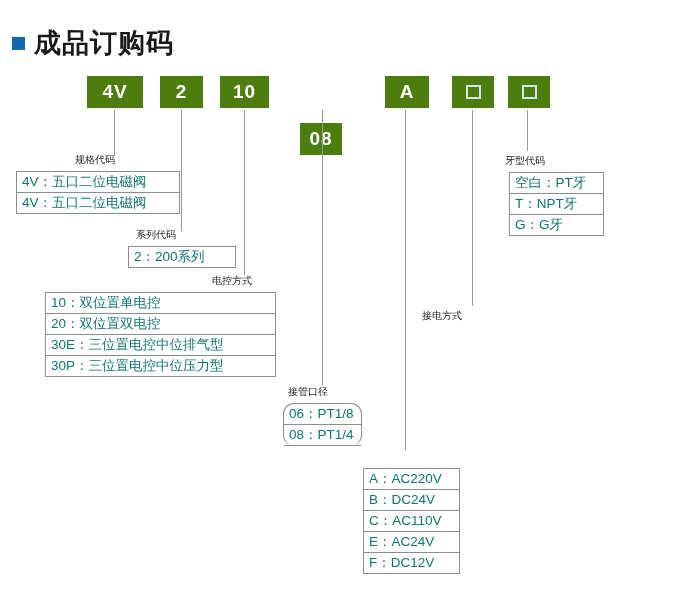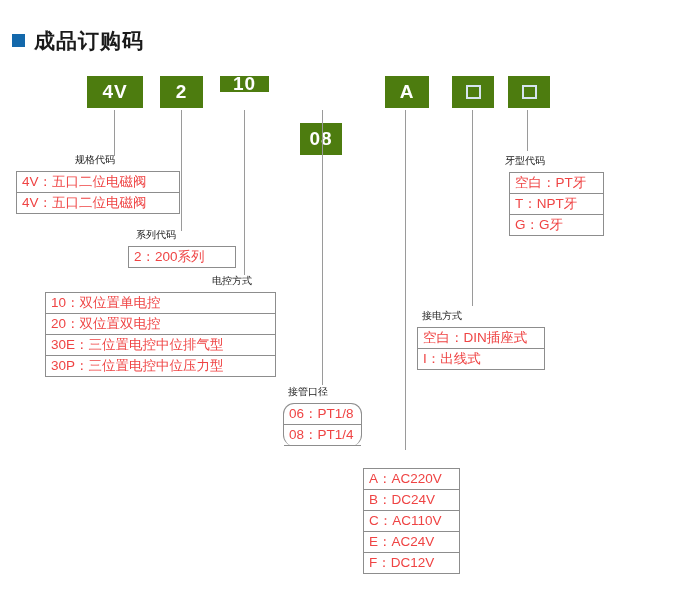--- a/index.html
+++ b/index.html
@@ -30,21 +30,21 @@
     align-items: center;
     gap: 9px;
   }
   .header-bullet {
     width: 13px;
     height: 13px;
     background: #1368ab;
     display: block;
   }
   .header-title {
-    font-size: 21px;
+    font-size: 27px;
     font-weight: bold;
     color: #1a1a1a;
     letter-spacing: 1px;
     line-height: 1;
     white-space: nowrap;
   }
 
   
   .code-box {
     position: absolute;
@@ -86,21 +86,21 @@
   .tbl {
     position: absolute;
     border: 1px solid #8d8d8d;
     border-bottom: none;
     box-sizing: border-box;
     background: #ffffff;
   }
   .tbl .row {
     border-bottom: 1px solid #8d8d8d;
     font-size: 13.5px;
-    color: #ef4444;
+    color: #0f766e;
     padding: 2px 5px 3px 5px;
     line-height: 15px;
     white-space: nowrap;
     box-sizing: border-box;
     height: 21px;
     display: flex;
     align-items: center;
   }
 </style>
 </head>
@@ -110,21 +110,21 @@
 
   <div class="header">
     <span class="header-bullet"></span>
     <span class="header-title">成品订购码</span>
   </div>
 
   <div class="code-box" style="left:87px; top:76px; width:56px; height:32px;">4V</div>
 
   <div class="code-box" style="left:160px; top:76px; width:43px; height:32px;">2</div>
 
-  <div class="code-box" style="left:220px; top:76px; width:49px; height:16px;text-align:center;">10</div>
+  <div class="code-box" style="left:220px; top:76px; width:49px; height:32px;text-align:center;">10</div>
 
   <div class="code-box" style="left:300px; top:76px; width:42px; height:32px;margin-top:47px;">08</div>
 
   <div class="code-box" style="left:385px; top:76px; width:44px; height:32px;">A</div>
 
   <div class="code-box" style="left:452px; top:76px; width:42px; height:32px;">
     <span class="blank-square"></span>
   </div>
 
   <div class="code-box" style="left:508px; top:76px; width:42px; height:32px;">
@@ -167,24 +167,20 @@
   <div class="grp-title" style="left:388px; top:452px;margin-top:20px;">标准电压</div>
   <div class="tbl" style="left:363px; top:468px; width:97px;">
     <div class="row">A：AC220V</div>
     <div class="row">B：DC24V</div>
     <div class="row">C：AC110V</div>
     <div class="row">E：AC24V</div>
     <div class="row">F：DC12V</div>
   </div>
 
   <div class="grp-title" style="left:422px; top:311px;">接电方式</div>
-  <div class="tbl" style="left:417px; top:327px; width:128px;">
-    <div class="row">空白：DIN插座式</div>
-    <div class="row">I：出线式</div>
-  </div>
 
   <div class="grp-title" style="left:505px; top:156px;">牙型代码</div>
   <div class="tbl" style="left:509px; top:172px; width:95px;">
     <div class="row">空白：PT牙</div>
     <div class="row">T：NPT牙</div>
     <div class="row">G：G牙</div>
   </div>
 
 </div>
 

